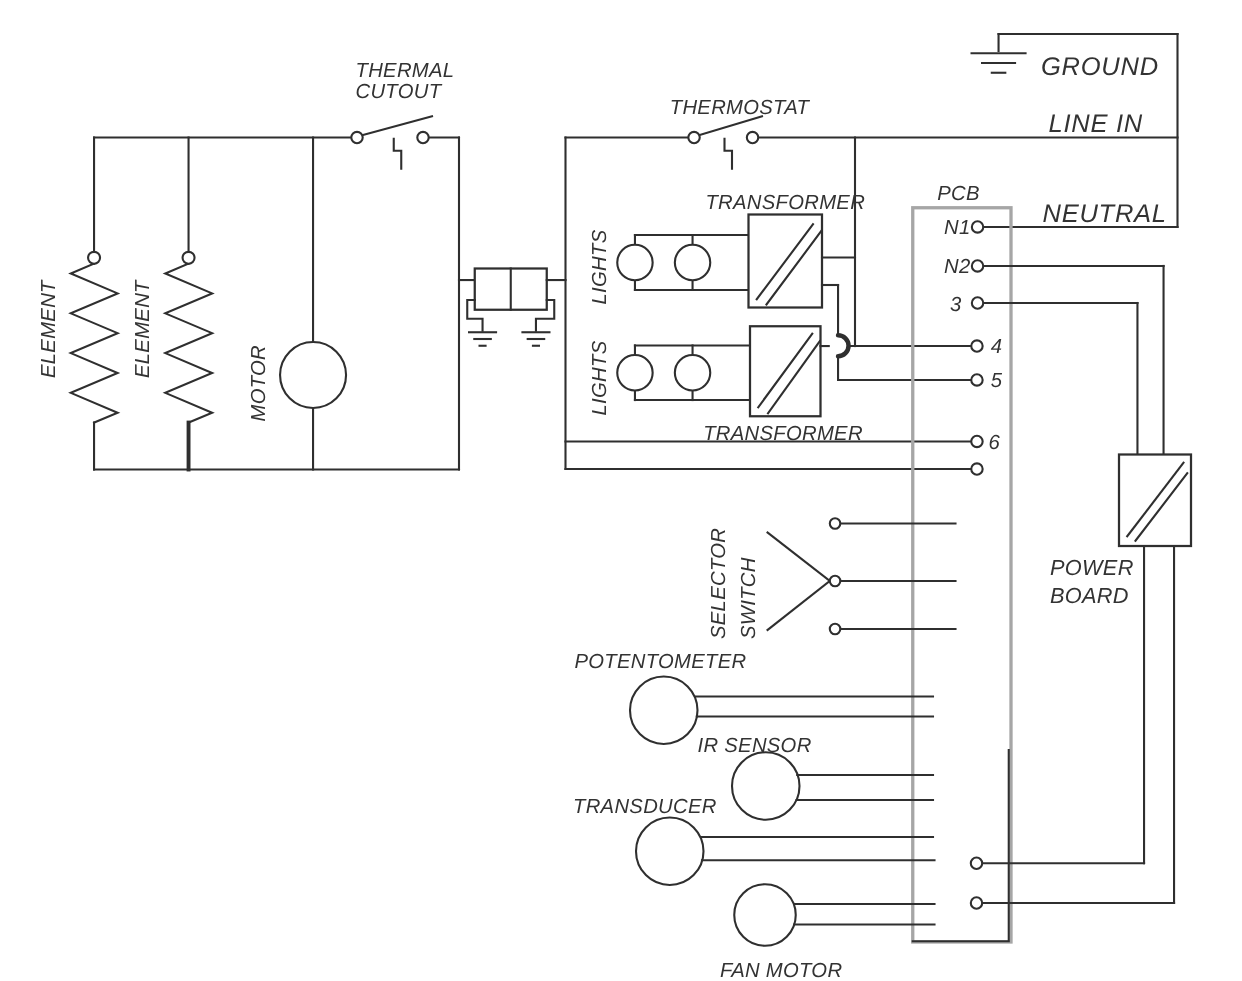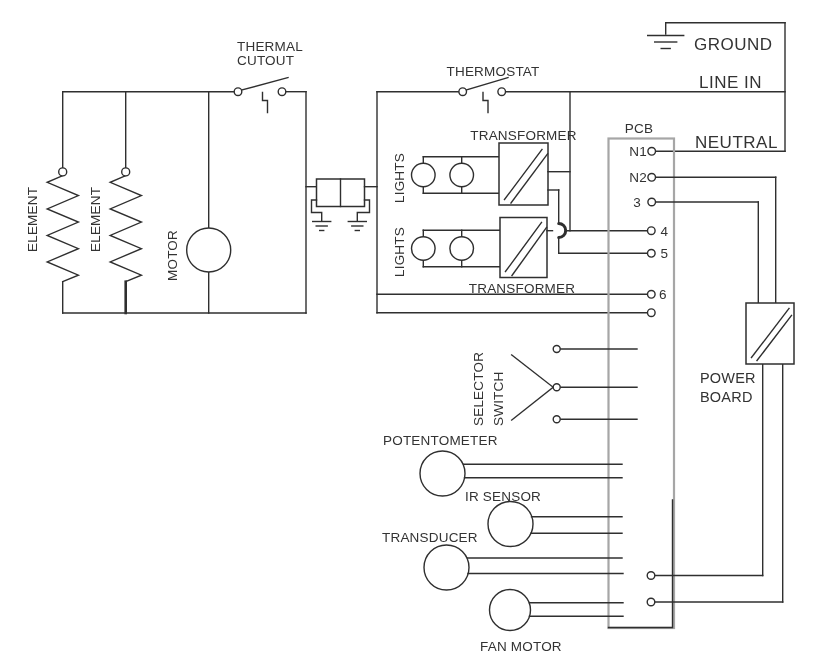--- a/index.html
+++ b/index.html
@@ -1,17 +1,17 @@
 <!DOCTYPE html>
 <html style="--wire: #2f2f2f; --text: #333333; --pcbline: #a6a6a6; --bg: #ffffff;"><head>
 <meta charset="utf-8">
 <style>
   :root{ --wire:#2f2f2f; --text:#333333; --pcbline:#a6a6a6; --bg:#ffffff; }
   html,body{margin:0;padding:0;background:var(--bg);}
-  #stage{width:828px;height:654px;position:relative;background:var(--bg);}
+  #stage{width:828px;height:654px;position:relative;background:var(--bg);font-style:italic;}
   svg{display:block;}
   .wire{stroke:var(--wire);stroke-width:1.4;fill:none;stroke-linecap:square;}
   .wire-bold{stroke:var(--wire);stroke-width:2.6;fill:none;stroke-linecap:square;}
   .hop{stroke:var(--wire);stroke-width:3;fill:none;stroke-linecap:round;}
   .sym{stroke:var(--wire);stroke-width:1.4;fill:#ffffff;}
   .box{stroke:var(--wire);stroke-width:1.5;fill:#ffffff;}
   .pcb-box{stroke:var(--pcbline);stroke-width:2.2;fill:none;}
   text{font-family:"Liberation Sans","DejaVu Sans",sans-serif;fill:var(--text);}
   .lbl{font-size:13.5px;letter-spacing:0.2px;}
   .lbl-md{font-size:14.5px;letter-spacing:0.2px;}

